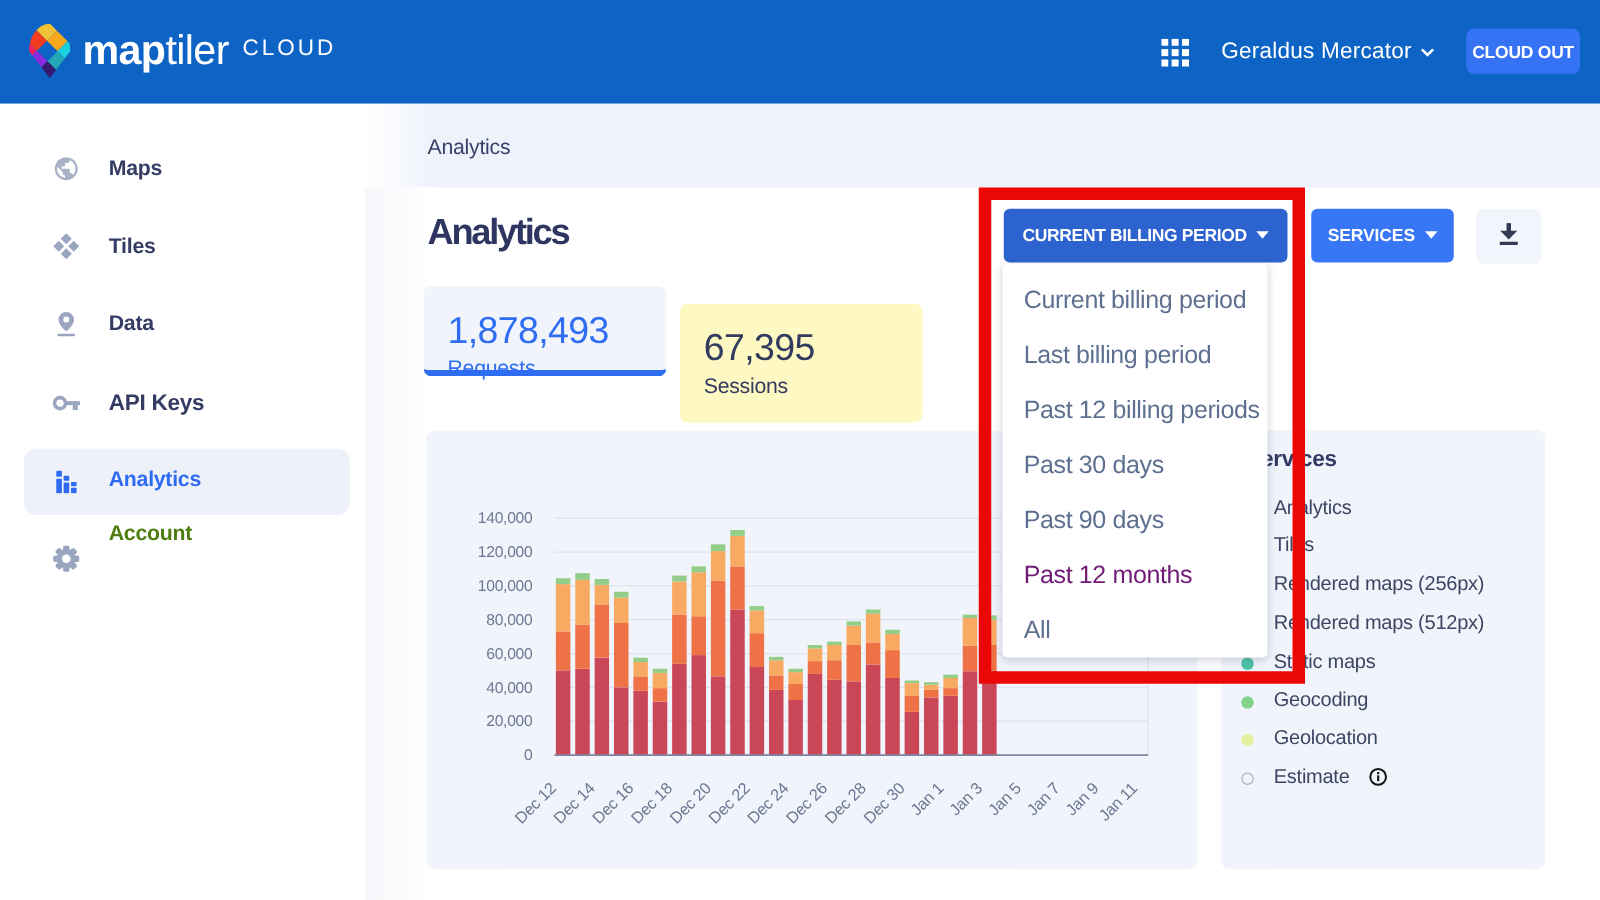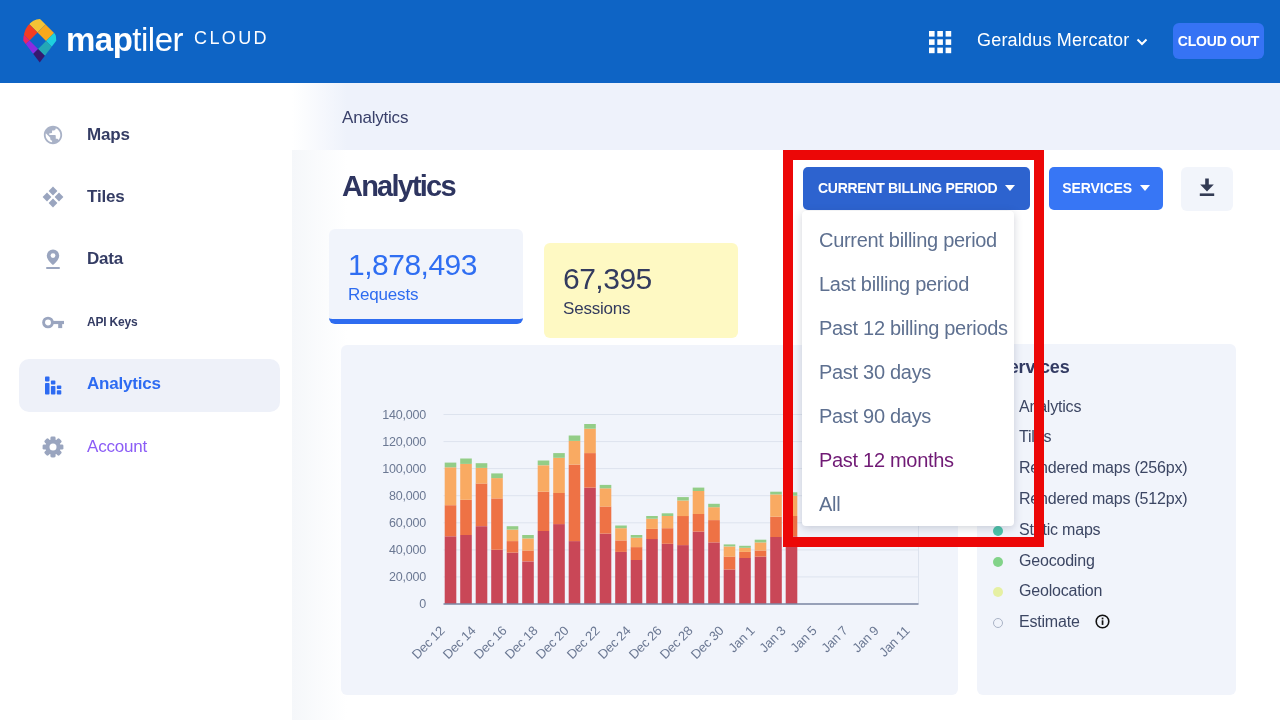--- a/index.html
+++ b/index.html
@@ -67,21 +67,21 @@
 <path d="M11 1.5 a6.2 6.2 0 0 1 6.2 6.2 c0 4.4 -6.2 9.3 -6.2 9.3 s-6.2 -4.9 -6.2 -9.3 A6.2 6.2 0 0 1 11 1.5 Z" fill="#9aa5bf"></path>
 <circle cx="11" cy="7.6" r="2.4" fill="#fff"></circle>
 <rect x="4" y="19" width="14" height="2" rx="1" fill="#9aa5bf"></rect>
       </svg></div>
 <div style="position:absolute;left:87px;top:166px;font-size:17px;font-weight:700;color:#343c64;letter-spacing:-0.2px;line-height:20px;">Data</div>
 <div style="position:absolute;left:42px;top:228px;width:24px;height:24px;"><svg width="24" height="24" viewBox="0 0 24 24">
 <circle cx="6" cy="11.5" r="4.4" fill="none" stroke="#9aa5bf" stroke-width="2.9"></circle>
 <rect x="10.5" y="9.9" width="11.5" height="3.2" fill="#9aa5bf"></rect>
 <rect x="16.2" y="12.5" width="4" height="4.6" fill="#9aa5bf"></rect>
 </svg></div>
-<div style="position:absolute;left:87px;top:229px;font-size:12px;font-weight:700;color:#343c64;letter-spacing:-0.2px;line-height:20px;">API Keys</div>
+<div style="position:absolute;left:87px;top:229px;font-size:18px;font-weight:700;color:#343c64;letter-spacing:-0.2px;line-height:20px;">API Keys</div>
 <div style="position:absolute;left:42px;top:290px;width:24px;height:24px;"><svg width="22" height="22" viewBox="0 0 22 22" fill="#2d6bf2">
 <rect x="3" y="3.6" width="4.5" height="4.8" rx="0.8"></rect>
 <rect x="3" y="9.9" width="4.5" height="11.6" rx="0.8"></rect>
 <rect x="8.9" y="7.6" width="4.5" height="4" rx="0.8"></rect>
 <rect x="8.9" y="12.9" width="4.5" height="8.6" rx="0.8"></rect>
 <rect x="14.8" y="12.6" width="4.5" height="3.4" rx="0.8"></rect>
 <rect x="14.8" y="17.2" width="4.5" height="4.3" rx="0.8"></rect>
 </svg></div>
 <div style="position:absolute;left:87px;top:291px;font-size:17px;font-weight:700;color:#2d6bf2;letter-spacing:-0.2px;line-height:20px;">Analytics</div>
 <div style="position:absolute;left:42px;top:353px;width:24px;height:24px;"><svg width="22" height="22" viewBox="0 0 22 22">
@@ -89,26 +89,26 @@
         <rect x="-2.6" y="-10.4" width="5.2" height="5" rx="1.4" transform="rotate(45 11 11) translate(11 11)" fill="#9aa5bf"></rect>
         <rect x="-2.6" y="-10.4" width="5.2" height="5" rx="1.4" transform="rotate(90 11 11) translate(11 11)" fill="#9aa5bf"></rect>
         <rect x="-2.6" y="-10.4" width="5.2" height="5" rx="1.4" transform="rotate(135 11 11) translate(11 11)" fill="#9aa5bf"></rect>
         <rect x="-2.6" y="-10.4" width="5.2" height="5" rx="1.4" transform="rotate(180 11 11) translate(11 11)" fill="#9aa5bf"></rect>
         <rect x="-2.6" y="-10.4" width="5.2" height="5" rx="1.4" transform="rotate(225 11 11) translate(11 11)" fill="#9aa5bf"></rect>
         <rect x="-2.6" y="-10.4" width="5.2" height="5" rx="1.4" transform="rotate(270 11 11) translate(11 11)" fill="#9aa5bf"></rect>
         <rect x="-2.6" y="-10.4" width="5.2" height="5" rx="1.4" transform="rotate(315 11 11) translate(11 11)" fill="#9aa5bf"></rect>
 <circle cx="11" cy="11" r="7.6" fill="#9aa5bf"></circle>
 <circle cx="11" cy="11" r="3.5" fill="#fff"></circle>
       </svg></div>
-<div style="position:absolute;left:87px;top:354px;font-size:17px;font-weight:400;color:#8b5cf6;letter-spacing:-0.2px;line-height:20px;">Account</div>
+<div style="position:absolute;left:87px;top:334px;font-size:17px;font-weight:700;color:#4d7c0f;letter-spacing:-0.2px;line-height:20px;">Account</div>
 </div>
 
 <div style="position:absolute;left:342px;top:170px;font-size:29px;font-weight:700;color:#2e3560;letter-spacing:-1.8px;">Analytics</div>
 
-<div style="position:absolute;left:329px;top:229px;width:194px;height:95px;background:#f1f4fb;border-radius:6px;border-bottom:5px solid #2e6cf0;">
+<div style="position:absolute;left:339px;top:229px;width:194px;height:72px;background:#f1f4fb;border-radius:6px;border-bottom:5px solid #2e6cf0;">
   <div style="position:absolute;left:19px;top:19px;font-size:30px;color:#2f6ef2;letter-spacing:-0.5px;">1,878,493</div>
   <div style="position:absolute;left:19px;top:56px;font-size:17px;color:#2e6cf0;letter-spacing:-0.2px;">Requests</div>
 </div>
 <div style="position:absolute;left:544px;top:229px;width:194px;height:95px;background:#fef9c3;border-radius:6px;margin-top:14px;">
   <div style="position:absolute;left:19px;top:19px;font-size:30px;color:#333b5e;letter-spacing:-0.5px;">67,395</div>
   <div style="position:absolute;left:19px;top:56px;font-size:17px;color:#333b5e;letter-spacing:-0.2px;">Sessions</div>
 </div>
 
 <div style="position:absolute;left:341px;top:345px;width:617px;height:350px;background:#f1f4fb;border-radius:6px;">
 <svg width="617" height="350" viewBox="0 0 617 350" style="position:absolute;left:0;top:0">

